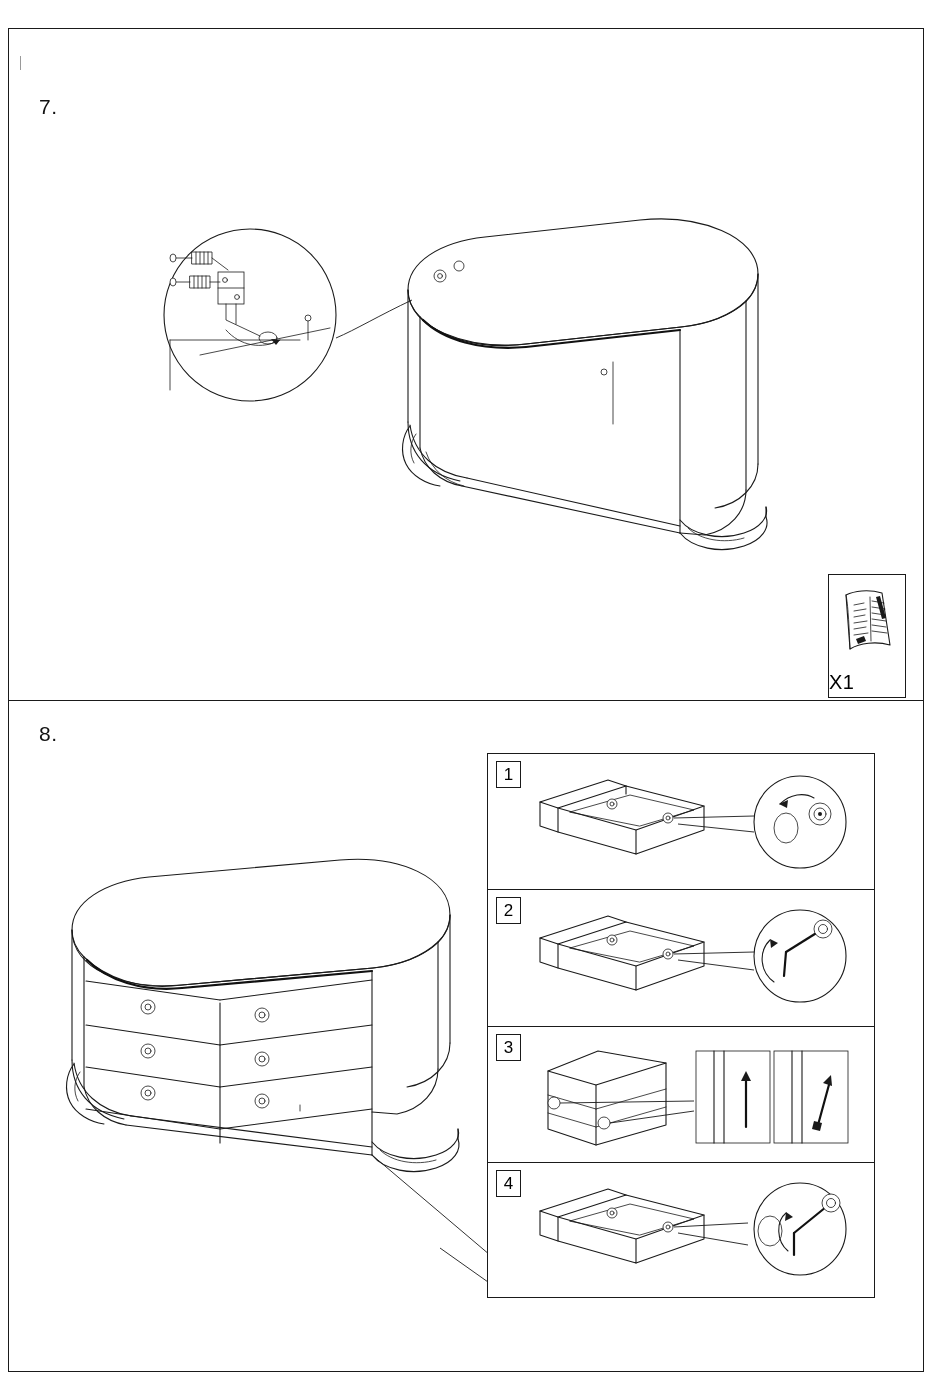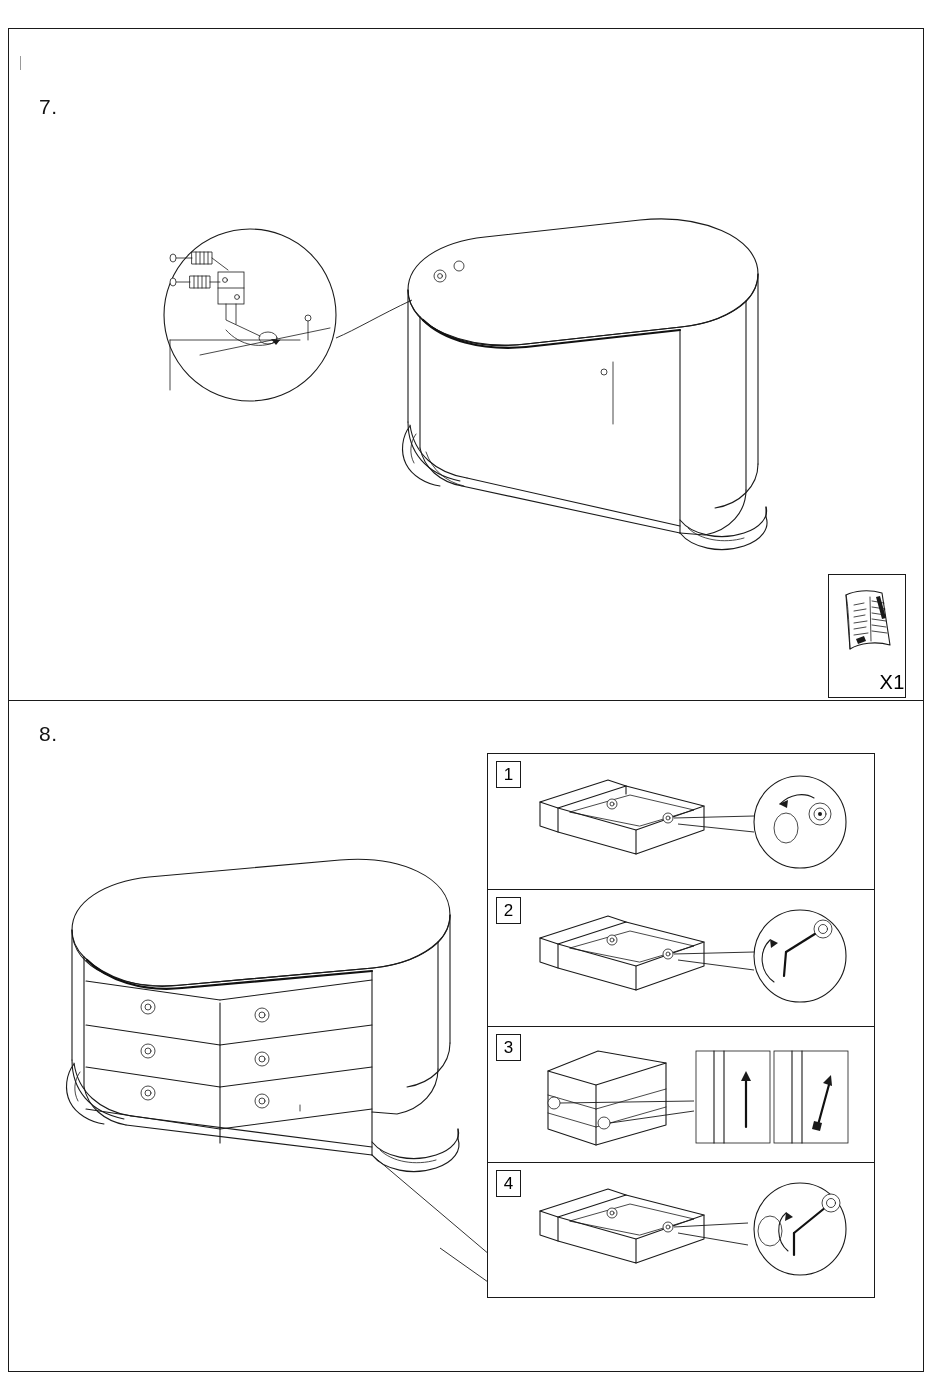--- a/index.html
+++ b/index.html
@@ -79,21 +79,21 @@
     height: 124px;
     border: 1px solid #1a1a1a;
     box-sizing: border-box;
     background: #fff;
   }
   #parts-box .qty {
     position: absolute;
     left: 0;
     right: 0;
     bottom: 3px;
-    text-align: right;
+    text-align: left;
     font-size: 20px;
     letter-spacing: 0.5px;
   }
   #parts-box .art {
     position: absolute;
     left: 5px;
     top: 8px;
   }
 
   

